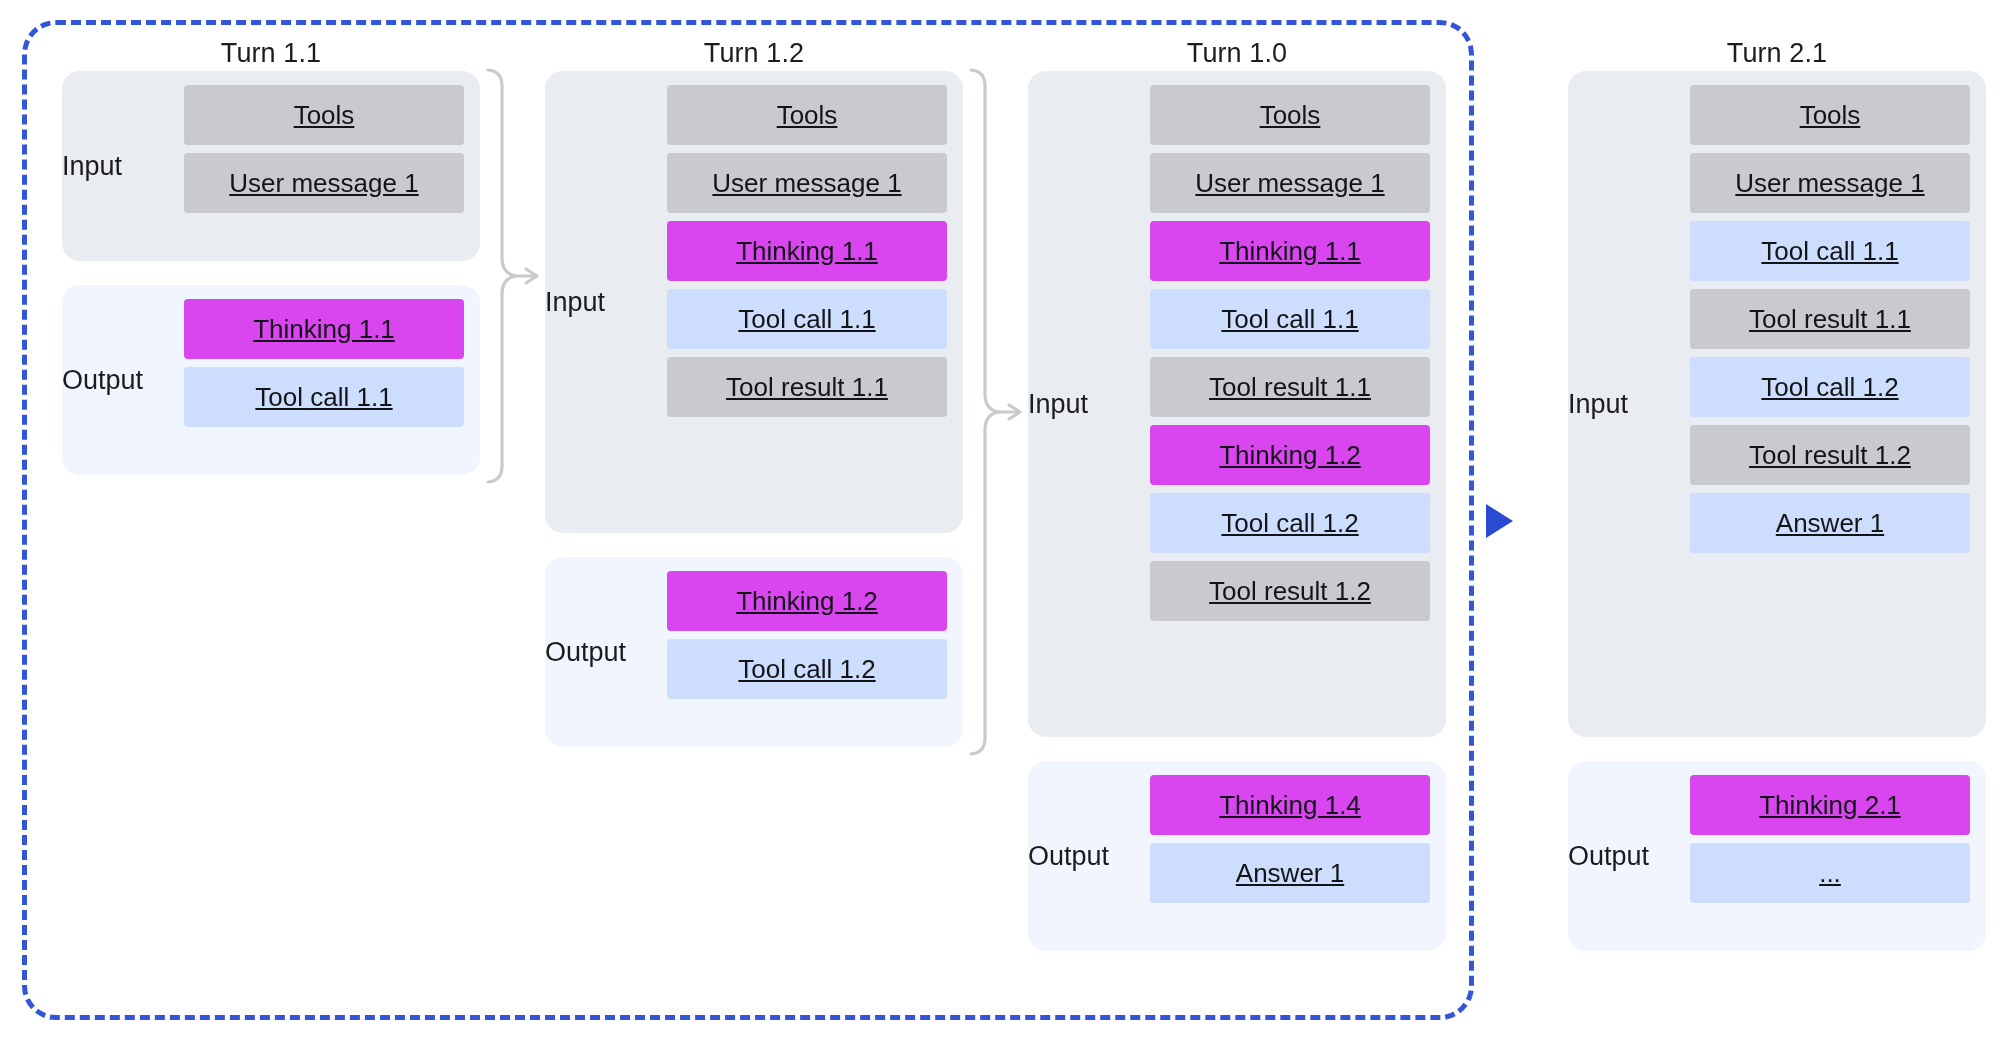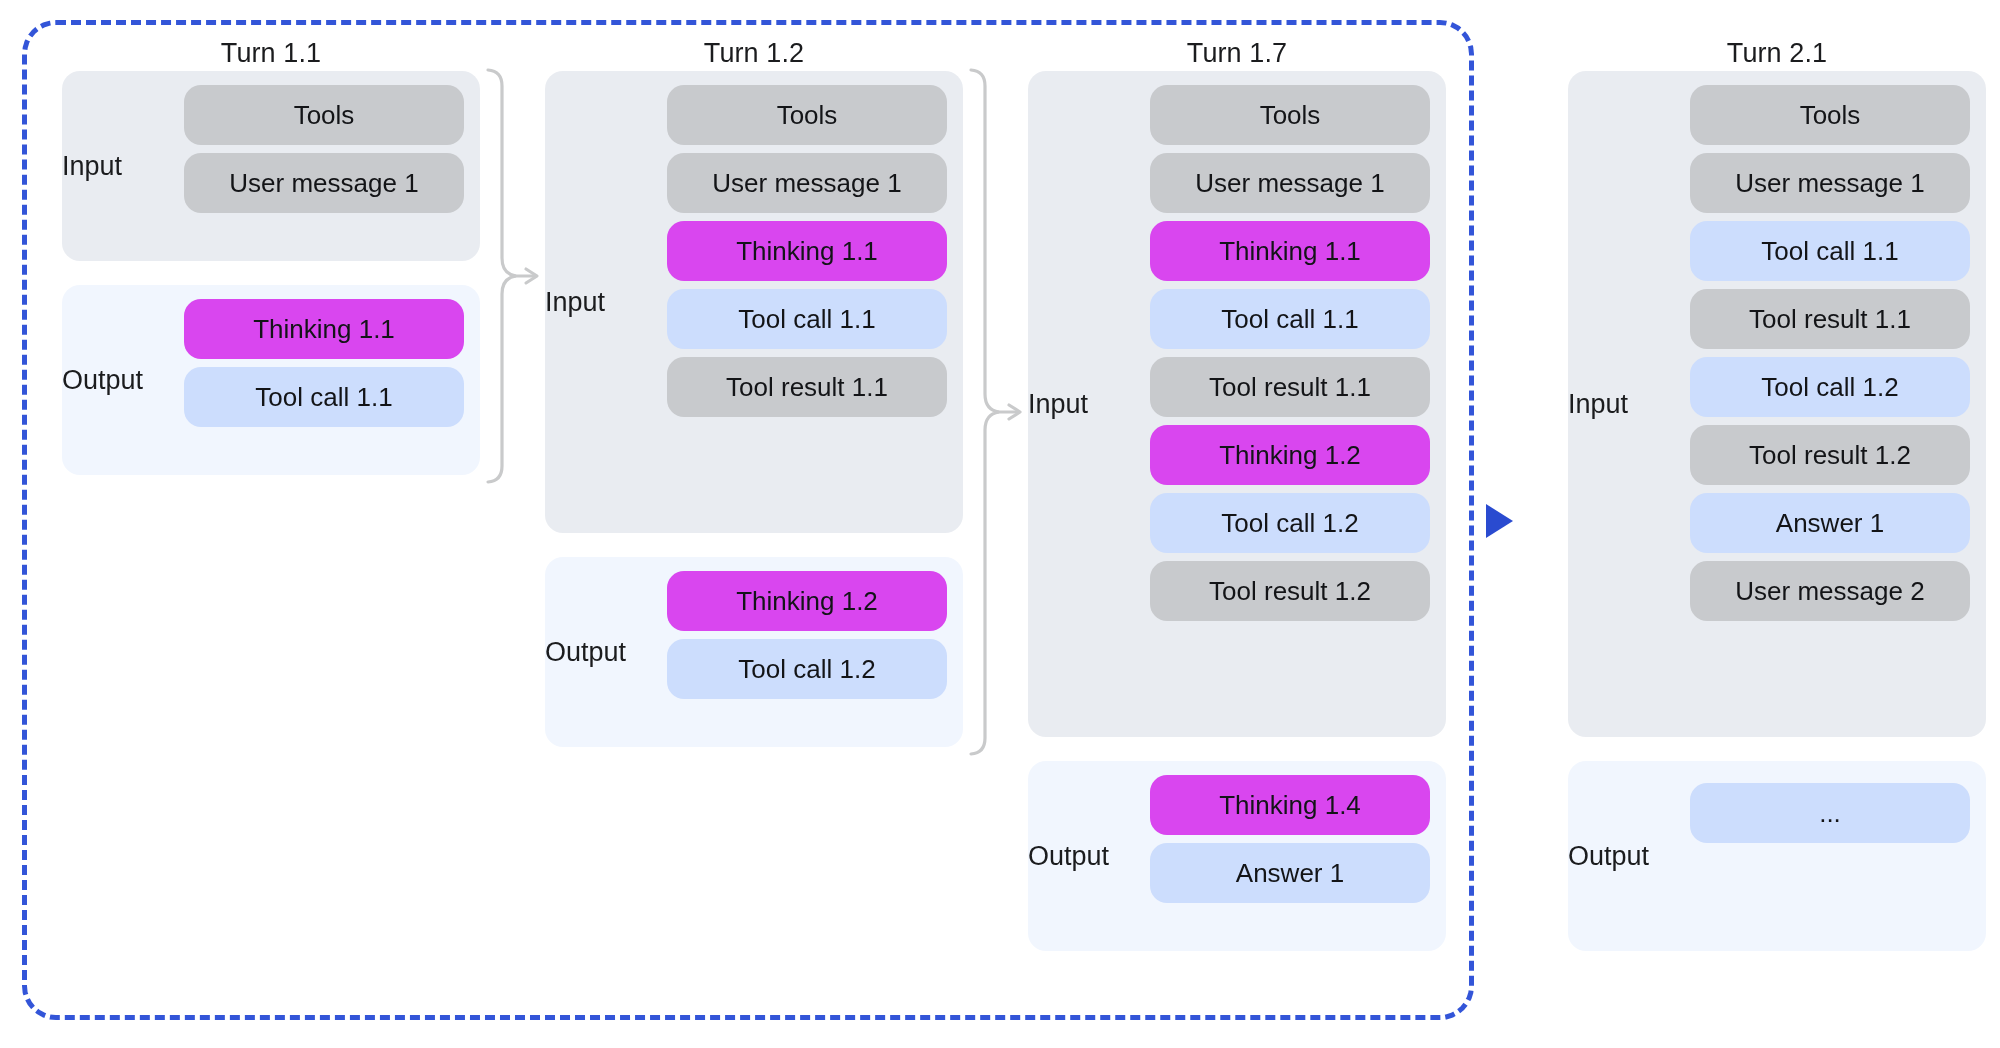--- a/index.html
+++ b/index.html
@@ -63,27 +63,28 @@
   }
 
   .items{
     position:absolute;
     left:122px;right:16px;
     top:14px;
   }
   .item{
     height:60px;
     margin-bottom:8px;
-    border-radius:17px;
+    border-radius:4px;
     display:flex;
     align-items:center;
     justify-content:center;
     font-size:26px;
     color:#131417;
     box-sizing:border-box;
+    text-decoration:underline;
   }
   .item:last-child{margin-bottom:0;}
   .item.gray{background:#c8cacd;}
   .item.think{background:#d946ef;}
   .item.light{background:#ccddfd;margin-top:8px;}
 
   
   .brace{position:absolute;}
   .brace svg{display:block;overflow:visible;}
 </style>
@@ -148,21 +149,21 @@
 
   <div class="brace" style="left:965px;top:66px;width:60px;height:692px;">
     <svg width="60" height="692" viewBox="0 0 60 692">
       <path d="M 6 4 Q 20 5 20 20 L 20 328 Q 20 344 34 346 Q 20 348 20 364 L 20 672 Q 20 687 6 688" fill="none" stroke="#c9cacb" stroke-width="3.2" stroke-linecap="round"></path>
       <path d="M 33 346 L 53 346" fill="none" stroke="#c9cacb" stroke-width="3.2" stroke-linecap="round"></path>
       <path d="M 44 339 L 55 346 L 44 353" fill="none" stroke="#c9cacb" stroke-width="3.2" stroke-linecap="round" stroke-linejoin="round"></path>
     </svg>
   </div>
 
   <div class="column" style="left:1028px;width:418px;">
-    <div class="col-title">Turn 1.7</div>
+    <div class="col-title">Turn 1.0</div>
 
     <div class="panel input" style="left:0;top:71px;width:418px;height:666px;">
       <div class="panel-label" style="top:333px;">Input</div>
       <div class="items" style="top:14px;">
         <div class="item gray">Tools</div>
         <div class="item gray">User message 1</div>
         <div class="item think">Thinking 1.1</div>
         <div class="item light">Tool call 1.1</div>
         <div class="item gray">Tool result 1.1</div>
         <div class="item think">Thinking 1.2</div>
@@ -186,25 +187,25 @@
     <div class="panel input" style="left:0;top:71px;width:418px;height:666px;">
       <div class="panel-label" style="top:333px;">Input</div>
       <div class="items" style="top:14px;">
         <div class="item gray">Tools</div>
         <div class="item gray">User message 1</div>
         <div class="item light">Tool call 1.1</div>
         <div class="item gray">Tool result 1.1</div>
         <div class="item light">Tool call 1.2</div>
         <div class="item gray">Tool result 1.2</div>
         <div class="item light">Answer 1</div>
-        <div class="item gray">User message 2</div>
       </div>
     </div>
 
     <div class="panel output" style="left:0;top:761px;width:418px;height:190px;">
       <div class="panel-label" style="top:95px;">Output</div>
       <div class="items" style="top:14px;">
+        <div class="item think">Thinking 2.1</div>
         <div class="item light">...</div>
       </div>
     </div>
   </div>
 
 </div>
 
 </body></html>

